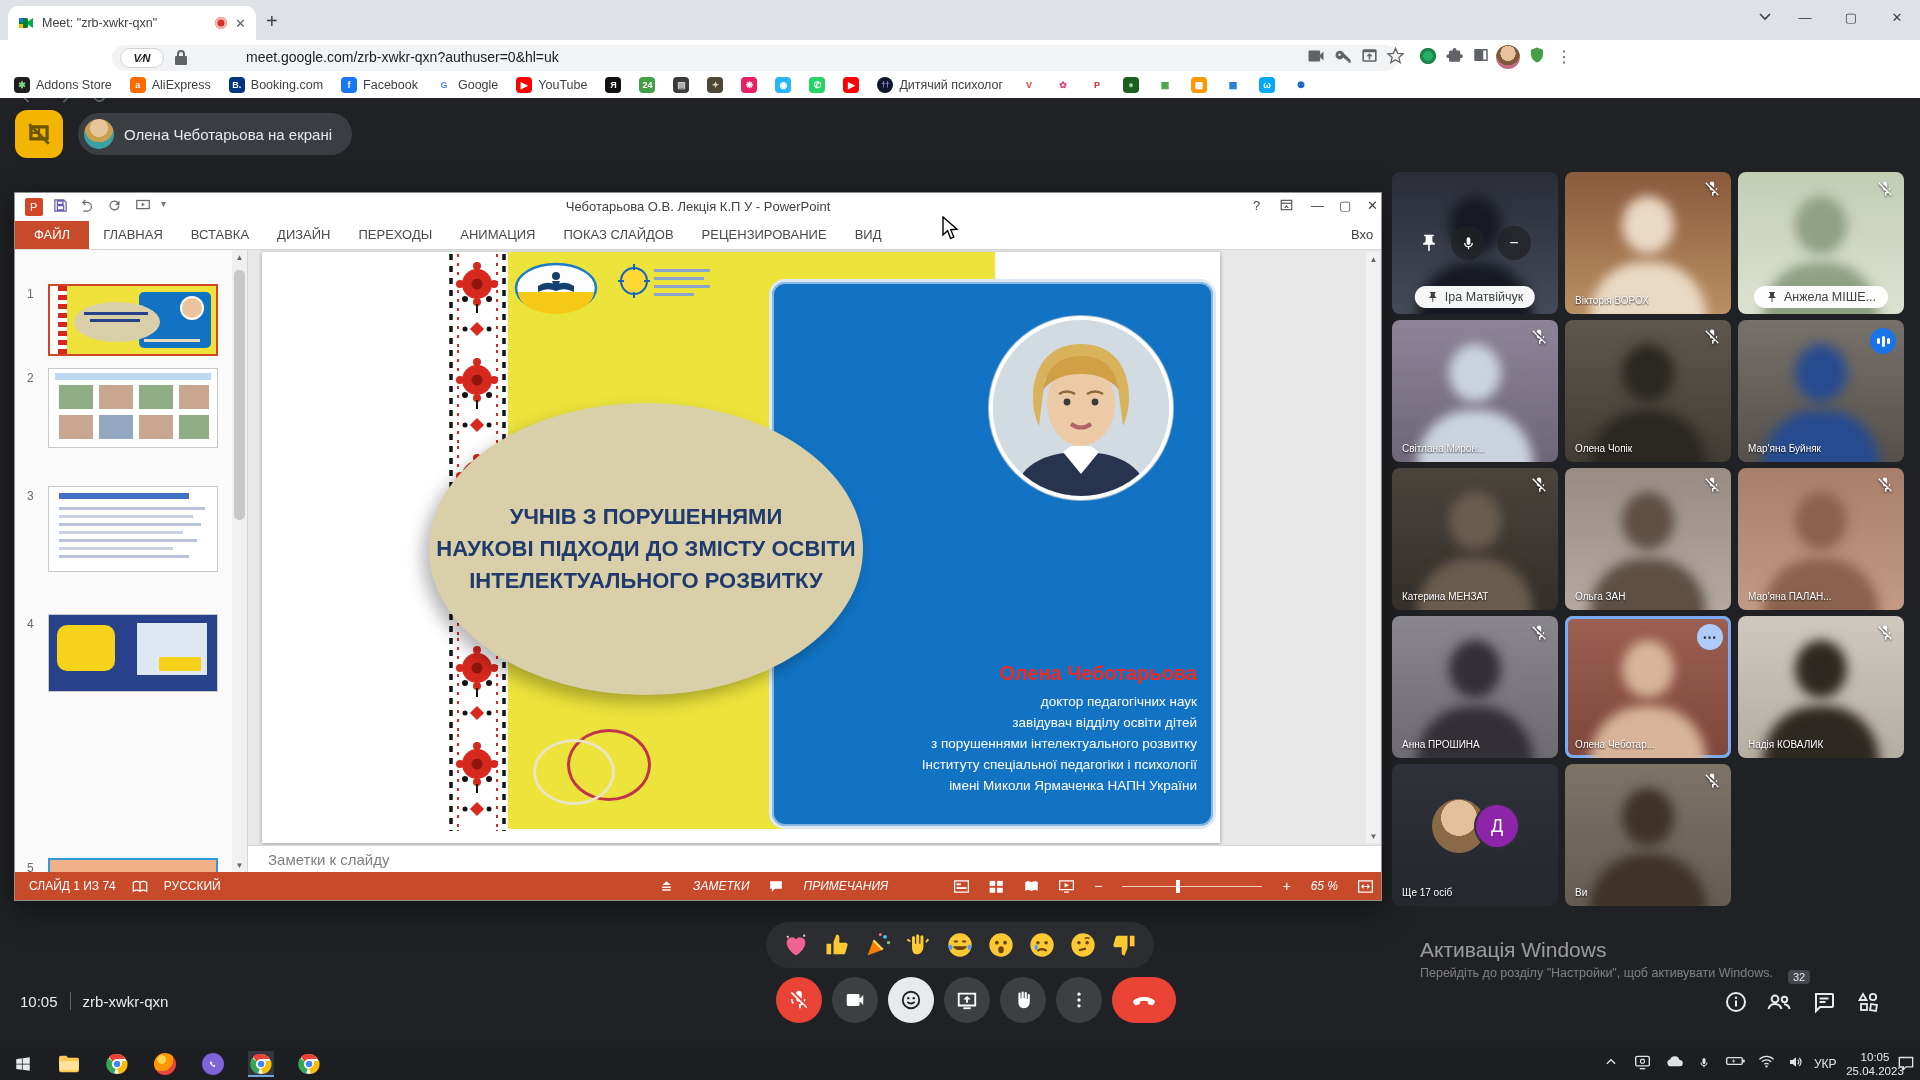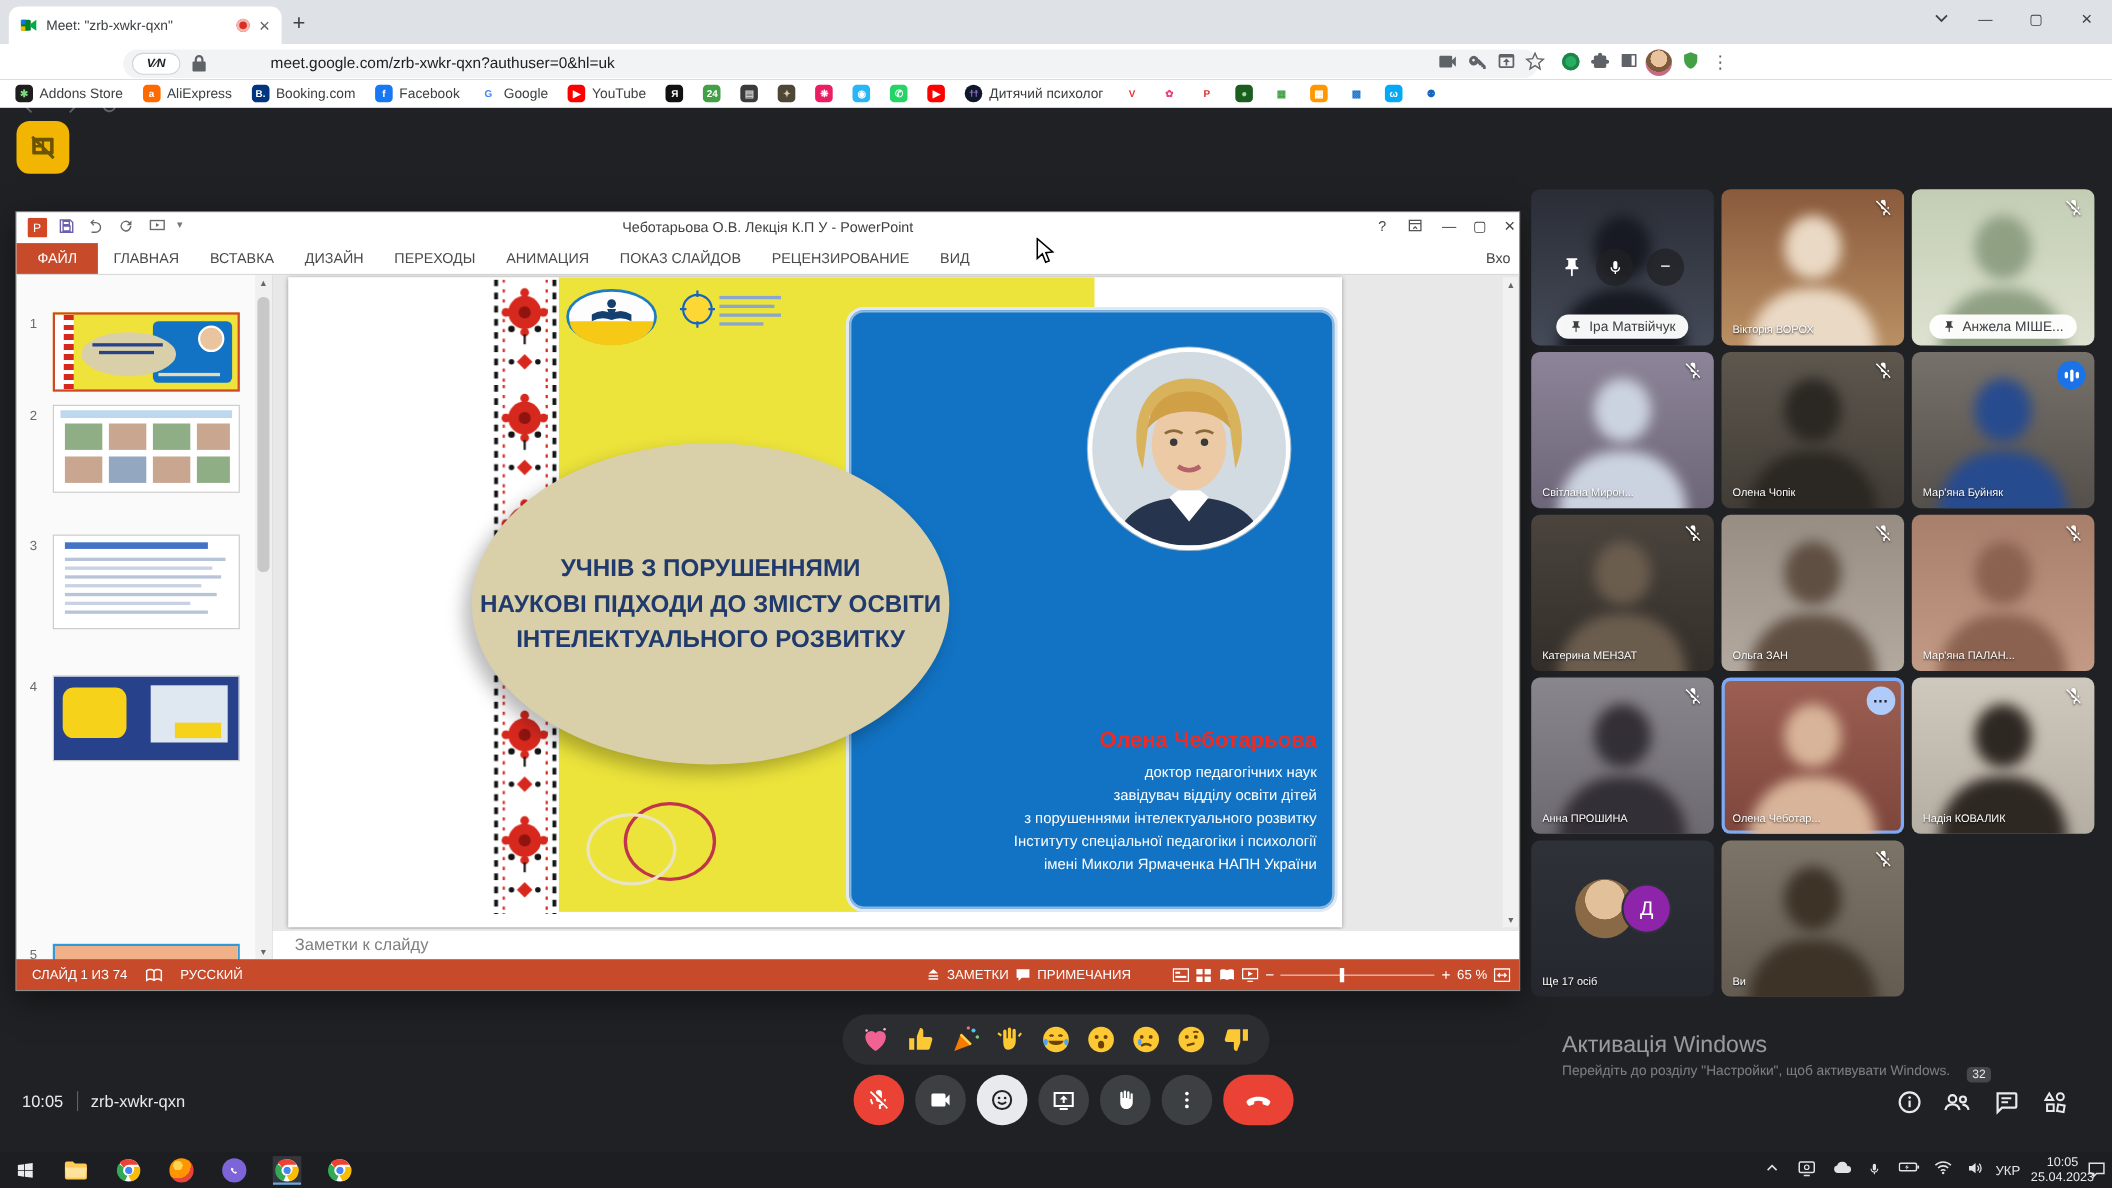--- a/index.html
+++ b/index.html
@@ -48,21 +48,21 @@
   .thumb.sel{border:2px solid #d04727;}
   #panel-sb{position:absolute;left:217px;top:57px;width:15px;height:622px;background:#f0f0f0;}
   .sbbtn{position:absolute;left:0;width:15px;height:14px;display:grid;place-items:center;font-size:8px;color:#666;}
   #slidearea{position:absolute;left:233px;top:57px;width:1133px;height:595px;background:#e8e8e8;}
   #slide{position:absolute;left:247px;top:59px;width:958px;height:591px;background:#fff;box-shadow:0 1px 4px rgba(0,0,0,.35);overflow:hidden;}
   #slide-sb{position:absolute;left:1351px;top:59px;width:14px;height:591px;background:#f1f1f1;}
   #notesbar{position:absolute;left:233px;top:652px;width:1133px;height:27px;background:#fff;border-top:1px solid #d9d9d9;box-sizing:border-box;}
   #notesbar span{position:absolute;left:20px;top:5px;font-size:15px;color:#7f7f7f;}
   #statusbar{position:absolute;left:0;top:679px;width:1366px;height:28px;background:#c74a2b;color:#fff;font-size:12px;display:flex;align-items:center;}
   #status-left{display:flex;align-items:center;gap:16px;padding-left:14px;}
-  #status-right{margin-left:auto;display:flex;align-items:center;gap:6px;padding-right:8px;}
+  #status-right{margin-left:auto;display:flex;align-items:center;gap:20px;padding-right:8px;font-style:italic;}
   .zoomslider{width:140px;height:1px;background:rgba(255,255,255,.75);position:relative;}
   .zoomthumb{position:absolute;left:38%;top:-6px;width:4px;height:13px;background:#fff;}
 
   
   .yellowblock{position:absolute;left:246px;top:0;width:487px;height:577px;background:#ece43b;}
   #bluepanel{position:absolute;left:507px;top:27px;width:447px;height:550px;background:#1273c4;border:3px solid #dfe9f3;border-radius:16px;box-sizing:border-box;box-shadow:inset 0 0 0 2px rgba(255,255,255,.5);}
   #ellipse{position:absolute;left:167px;top:151px;width:434px;height:292px;background:#d9d0aa;border-radius:50%;box-shadow:-7px 8px 16px rgba(0,0,0,.28);display:flex;flex-direction:column;justify-content:center;}
   #slide-title div{text-align:center;font-size:22px;font-weight:bold;color:#203a6d;line-height:1.45;}
   #portrait{position:absolute;left:727px;top:64px;width:184px;height:184px;border-radius:50%;border:4px solid #fff;box-shadow:0 0 0 1px #9fb8cc;overflow:hidden;background:#d6dde3;box-sizing:border-box;}
   #author{position:absolute;left:575px;top:410px;width:360px;text-align:right;}
@@ -291,20 +291,24 @@
       <span class="bm-item">
         <span class="bm-ico" style="background: rgb(255, 255, 255); color: rgb(21, 101, 192); border-radius: 50%;">⚉</span>
       </span>
     </div>
 
   <div id="present-chip">
     <svg width="26" height="26" viewBox="0 0 24 24">
         <path d="M4 4h16a1 1 0 0 1 1 1v12a1 1 0 0 1-1 1H4a1 1 0 0 1-1-1V5a1 1 0 0 1 1-1zm2 3v3h5V7zm0 5v3h5v-3zm7-5v8h5V7z" fill="#6b5400"></path>
         <path d="M3 3l18 18" stroke="#6b5400" stroke-width="2.4"></path>
       </svg>
+  </div>
+  <div id="banner-pill">
+    <span class="avatar30"></span>
+    <span>Олена Чеботарьова на екрані</span>
   </div>
 
   <div id="ppt">
     <div class="tbar">
       <span class="qat" style="left:10px;">
           <svg width="18" height="18" viewBox="0 0 18 18">
             <rect width="18" height="18" rx="2" fill="#d24726"></rect>
             <text x="5" y="13" font-size="11" fill="#fff" font-family="Liberation Sans">P</text>
           </svg>
         </span>

